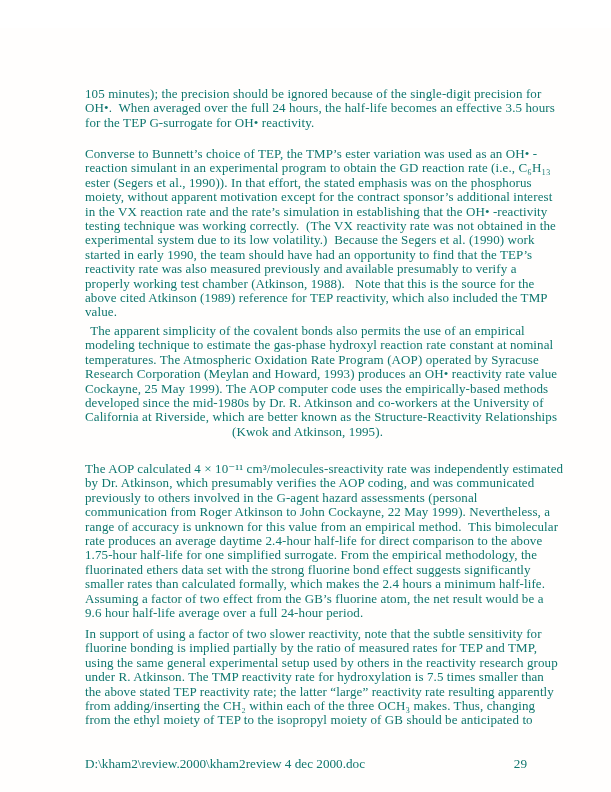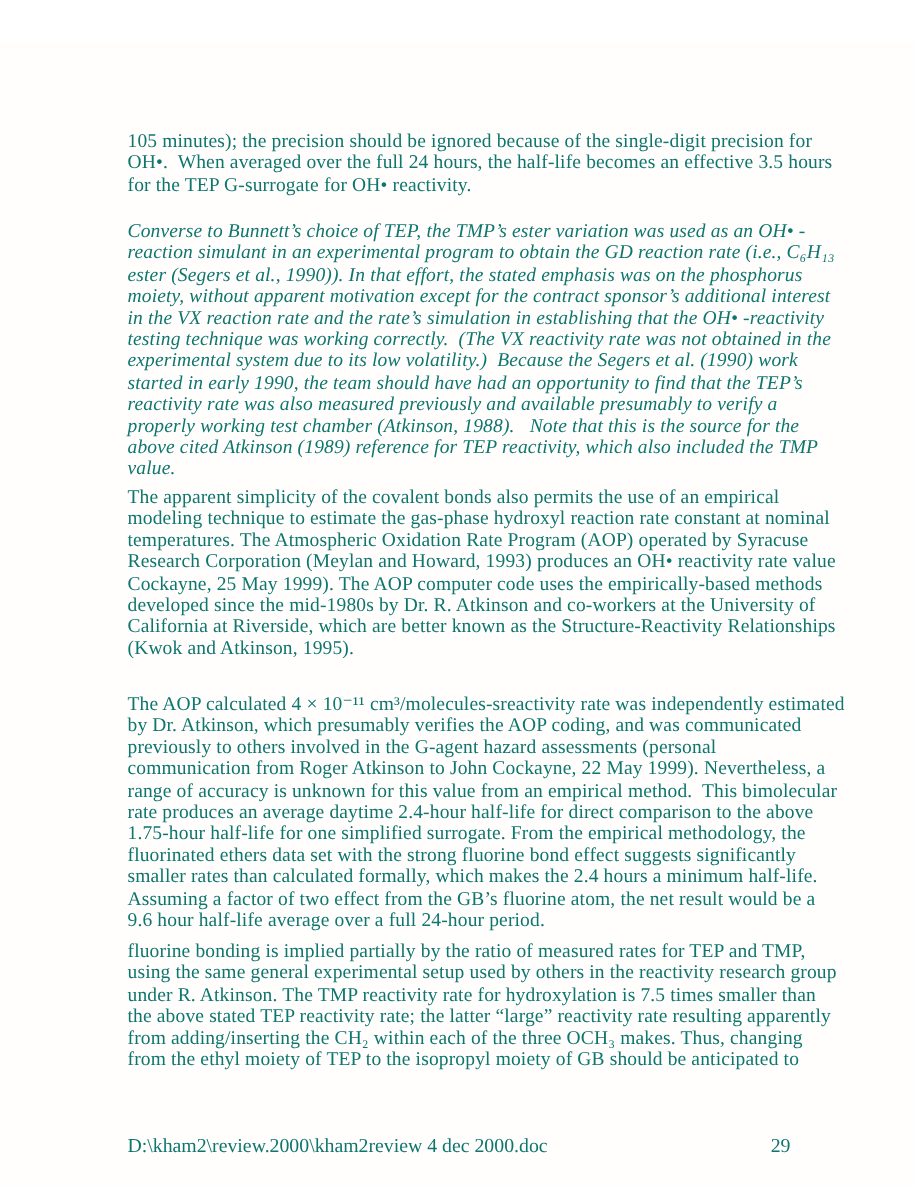--- a/index.html
+++ b/index.html
@@ -44,36 +44,36 @@
 <body>
 
 <div class="page">
 
   <div class="para" style="top: 59px;">
       <div class="line">105 minutes); the precision should be ignored because of the single-digit precision for</div>
       <div class="line">OH•.  When averaged over the full 24 hours, the half-life becomes an effective 3.5 hours</div>
       <div class="line">for the TEP G-surrogate for OH• reactivity.</div>
     </div>
 
-  <div class="para" style="top: 119px; font-style: italic;">
+  <div class="para" style="top: 119px;">
       <div class="line">Converse to Bunnett’s choice of TEP, the TMP’s ester variation was used as an OH• -</div>
       <div class="line">reaction simulant in an experimental program to obtain the GD reaction rate (i.e., C₆H₁₃</div>
       <div class="line">ester (Segers et al., 1990)). In that effort, the stated emphasis was on the phosphorus</div>
       <div class="line">moiety, without apparent motivation except for the contract sponsor’s additional interest</div>
       <div class="line">in the VX reaction rate and the rate’s simulation in establishing that the OH• -reactivity</div>
       <div class="line">testing technique was working correctly.  (The VX reactivity rate was not obtained in the</div>
       <div class="line">experimental system due to its low volatility.)  Because the Segers et al. (1990) work</div>
       <div class="line">started in early 1990, the team should have had an opportunity to find that the TEP’s</div>
       <div class="line">reactivity rate was also measured previously and available presumably to verify a</div>
       <div class="line">properly working test chamber (Atkinson, 1988).   Note that this is the source for the</div>
       <div class="line">above cited Atkinson (1989) reference for TEP reactivity, which also included the TMP</div>
       <div class="line">value.</div>
     </div>
 
-  <div class="para" style="top: 296px;">
+  <div class="para" style="top: 296px; text-align: center;">
       <div class="line">The apparent simplicity of the covalent bonds also permits the use of an empirical</div>
       <div class="line">modeling technique to estimate the gas-phase hydroxyl reaction rate constant at nominal</div>
       <div class="line">temperatures. The Atmospheric Oxidation Rate Program (AOP) operated by Syracuse</div>
       <div class="line">Research Corporation (Meylan and Howard, 1993) produces an OH• reactivity rate value</div>
       <div class="line">Cockayne, 25 May 1999). The AOP computer code uses the empirically-based methods</div>
       <div class="line">developed since the mid-1980s by Dr. R. Atkinson and co-workers at the University of</div>
       <div class="line">California at Riverside, which are better known as the Structure-Reactivity Relationships</div>
       <div class="line">(Kwok and Atkinson, 1995).</div>
     </div>
 
@@ -85,20 +85,21 @@
       <div class="line">range of accuracy is unknown for this value from an empirical method.  This bimolecular</div>
       <div class="line">rate produces an average daytime 2.4-hour half-life for direct comparison to the above</div>
       <div class="line">1.75-hour half-life for one simplified surrogate. From the empirical methodology, the</div>
       <div class="line">fluorinated ethers data set with the strong fluorine bond effect suggests significantly</div>
       <div class="line">smaller rates than calculated formally, which makes the 2.4 hours a minimum half-life.</div>
       <div class="line">Assuming a factor of two effect from the GB’s fluorine atom, the net result would be a</div>
       <div class="line">9.6 hour half-life average over a full 24-hour period.</div>
     </div>
 
   <div class="para" style="top: 599px;">
+      <div class="line">In support of using a factor of two slower reactivity, note that the subtle sensitivity for</div>
       <div class="line">fluorine bonding is implied partially by the ratio of measured rates for TEP and TMP,</div>
       <div class="line">using the same general experimental setup used by others in the reactivity research group</div>
       <div class="line">under R. Atkinson. The TMP reactivity rate for hydroxylation is 7.5 times smaller than</div>
       <div class="line">the above stated TEP reactivity rate; the latter “large” reactivity rate resulting apparently</div>
       <div class="line">from adding/inserting the CH₂ within each of the three OCH₃ makes. Thus, changing</div>
       <div class="line">from the ethyl moiety of TEP to the isopropyl moiety of GB should be anticipated to</div>
     </div>
 
   <div class="footer">
     <span class="path">D:\kham2\review.2000\kham2review 4 dec 2000.doc</span>

